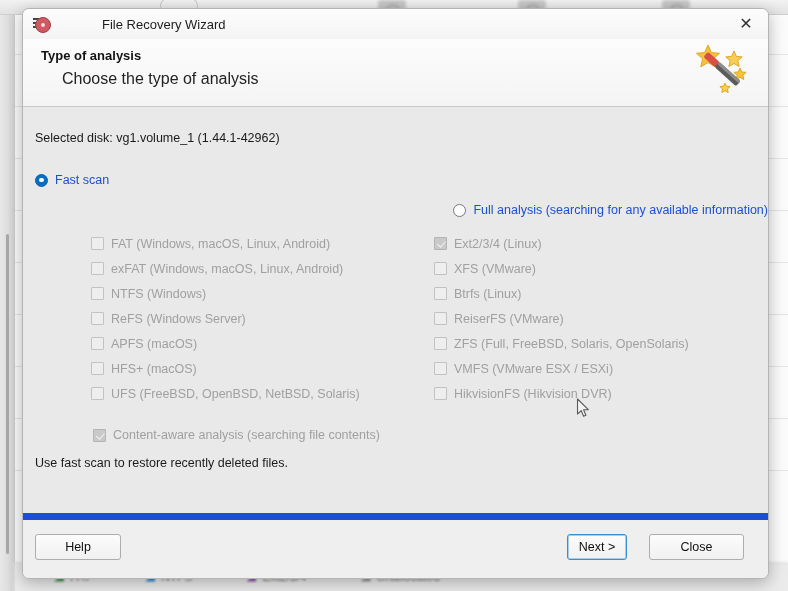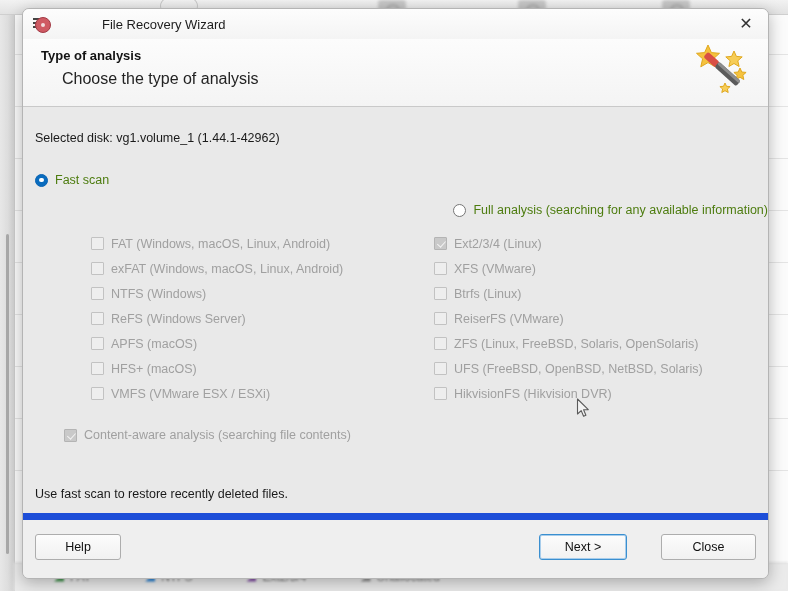--- a/index.html
+++ b/index.html
@@ -221,21 +221,21 @@
     font-size: 12.5px;
     color: #1a1a1a;
     margin-left: 12px;
   }
 
   .radio-row {
     display: flex;
     align-items: center;
     margin-left: 12px;
     font-size: 12.5px;
-    color: #4d7c0f;
+    color: #1d4ed8;
     cursor: pointer;
   }
   #row-fast { margin-top: 28px; }
   #row-full { margin-top: 16px; justify-content: flex-end; }
 
   .radio {
     width: 13px; height: 13px;
     border-radius: 50%;
     border: 1px solid #767676;
     background: #fff;
@@ -290,28 +290,28 @@
     width: 3.6px; height: 7px;
     border: solid #f3f3f3;
     border-width: 0 1.7px 1.7px 0;
     transform: rotate(42deg);
   }
 
   .content-aware {
     display: flex;
     align-items: center;
     margin-top: 22px;
-    padding-left: 41px;
+    padding-left: 70px;
     font-size: 12.5px;
     color: #a0a0a0;
     white-space: nowrap;
   }
 
   .hint {
-    margin-top: 45px;
+    margin-top: 14px;
     margin-left: 12px;
     font-size: 12.5px;
     color: #1a1a1a;
   }
 
   .footer {
     flex: 0 0 58px;
     background: #efefef;
     border-top: 7px solid #1d4ed8;
     position: relative;
@@ -323,22 +323,22 @@
     background: linear-gradient(#fcfcfc,#f1f1f1);
     border: 1px solid #adadad;
     border-radius: 3px;
     font-size: 12.5px;
     color: #101010;
     font-family: "Liberation Sans", sans-serif;
     cursor: pointer;
     padding: 0;
   }
   #btn-help { left: 12px; width: 86px; }
-  #btn-next { right: 141px; width: 88px; border: 1px solid #3a8fd0; box-shadow: 0 0 0 1px #a8cdeb inset; }
-  #btn-close { right: 12px; width: 95px; }
+  #btn-next { right: 141px; width: 60px; border: 1px solid #3a8fd0; box-shadow: 0 0 0 1px #a8cdeb inset; }
+  #btn-close { right: 24px; width: 95px; }
 
   
   .cursor {
     position: absolute;
     left: 576px;
     top: 398px;
     width: 14px;
     height: 20px;
     pointer-events: none;
   }
@@ -464,33 +464,33 @@
           <div class="fs-item">
             <span class="cbox"></span>
             <span>ReiserFS (VMware)</span>
           </div>
           <div class="fs-item">
             <span class="cbox"></span>
             <span>APFS (macOS)</span>
           </div>
           <div class="fs-item">
             <span class="cbox"></span>
-            <span>ZFS (Linux, FreeBSD, Solaris, OpenSolaris)</span>
+            <span>ZFS (Full, FreeBSD, Solaris, OpenSolaris)</span>
           </div>
           <div class="fs-item">
             <span class="cbox"></span>
             <span>HFS+ (macOS)</span>
           </div>
           <div class="fs-item">
             <span class="cbox"></span>
+            <span>VMFS (VMware ESX / ESXi)</span>
+          </div>
+          <div class="fs-item">
+            <span class="cbox"></span>
             <span>UFS (FreeBSD, OpenBSD, NetBSD, Solaris)</span>
-          </div>
-          <div class="fs-item">
-            <span class="cbox"></span>
-            <span>VMFS (VMware ESX / ESXi)</span>
           </div>
           <div class="fs-item">
             <span class="cbox"></span>
             <span>HikvisionFS (Hikvision DVR)</span>
           </div>
         </div>
 
       <div class="content-aware">
         <span class="cbox checked"></span>
         <span>Content-aware analysis (searching file contents)</span>

